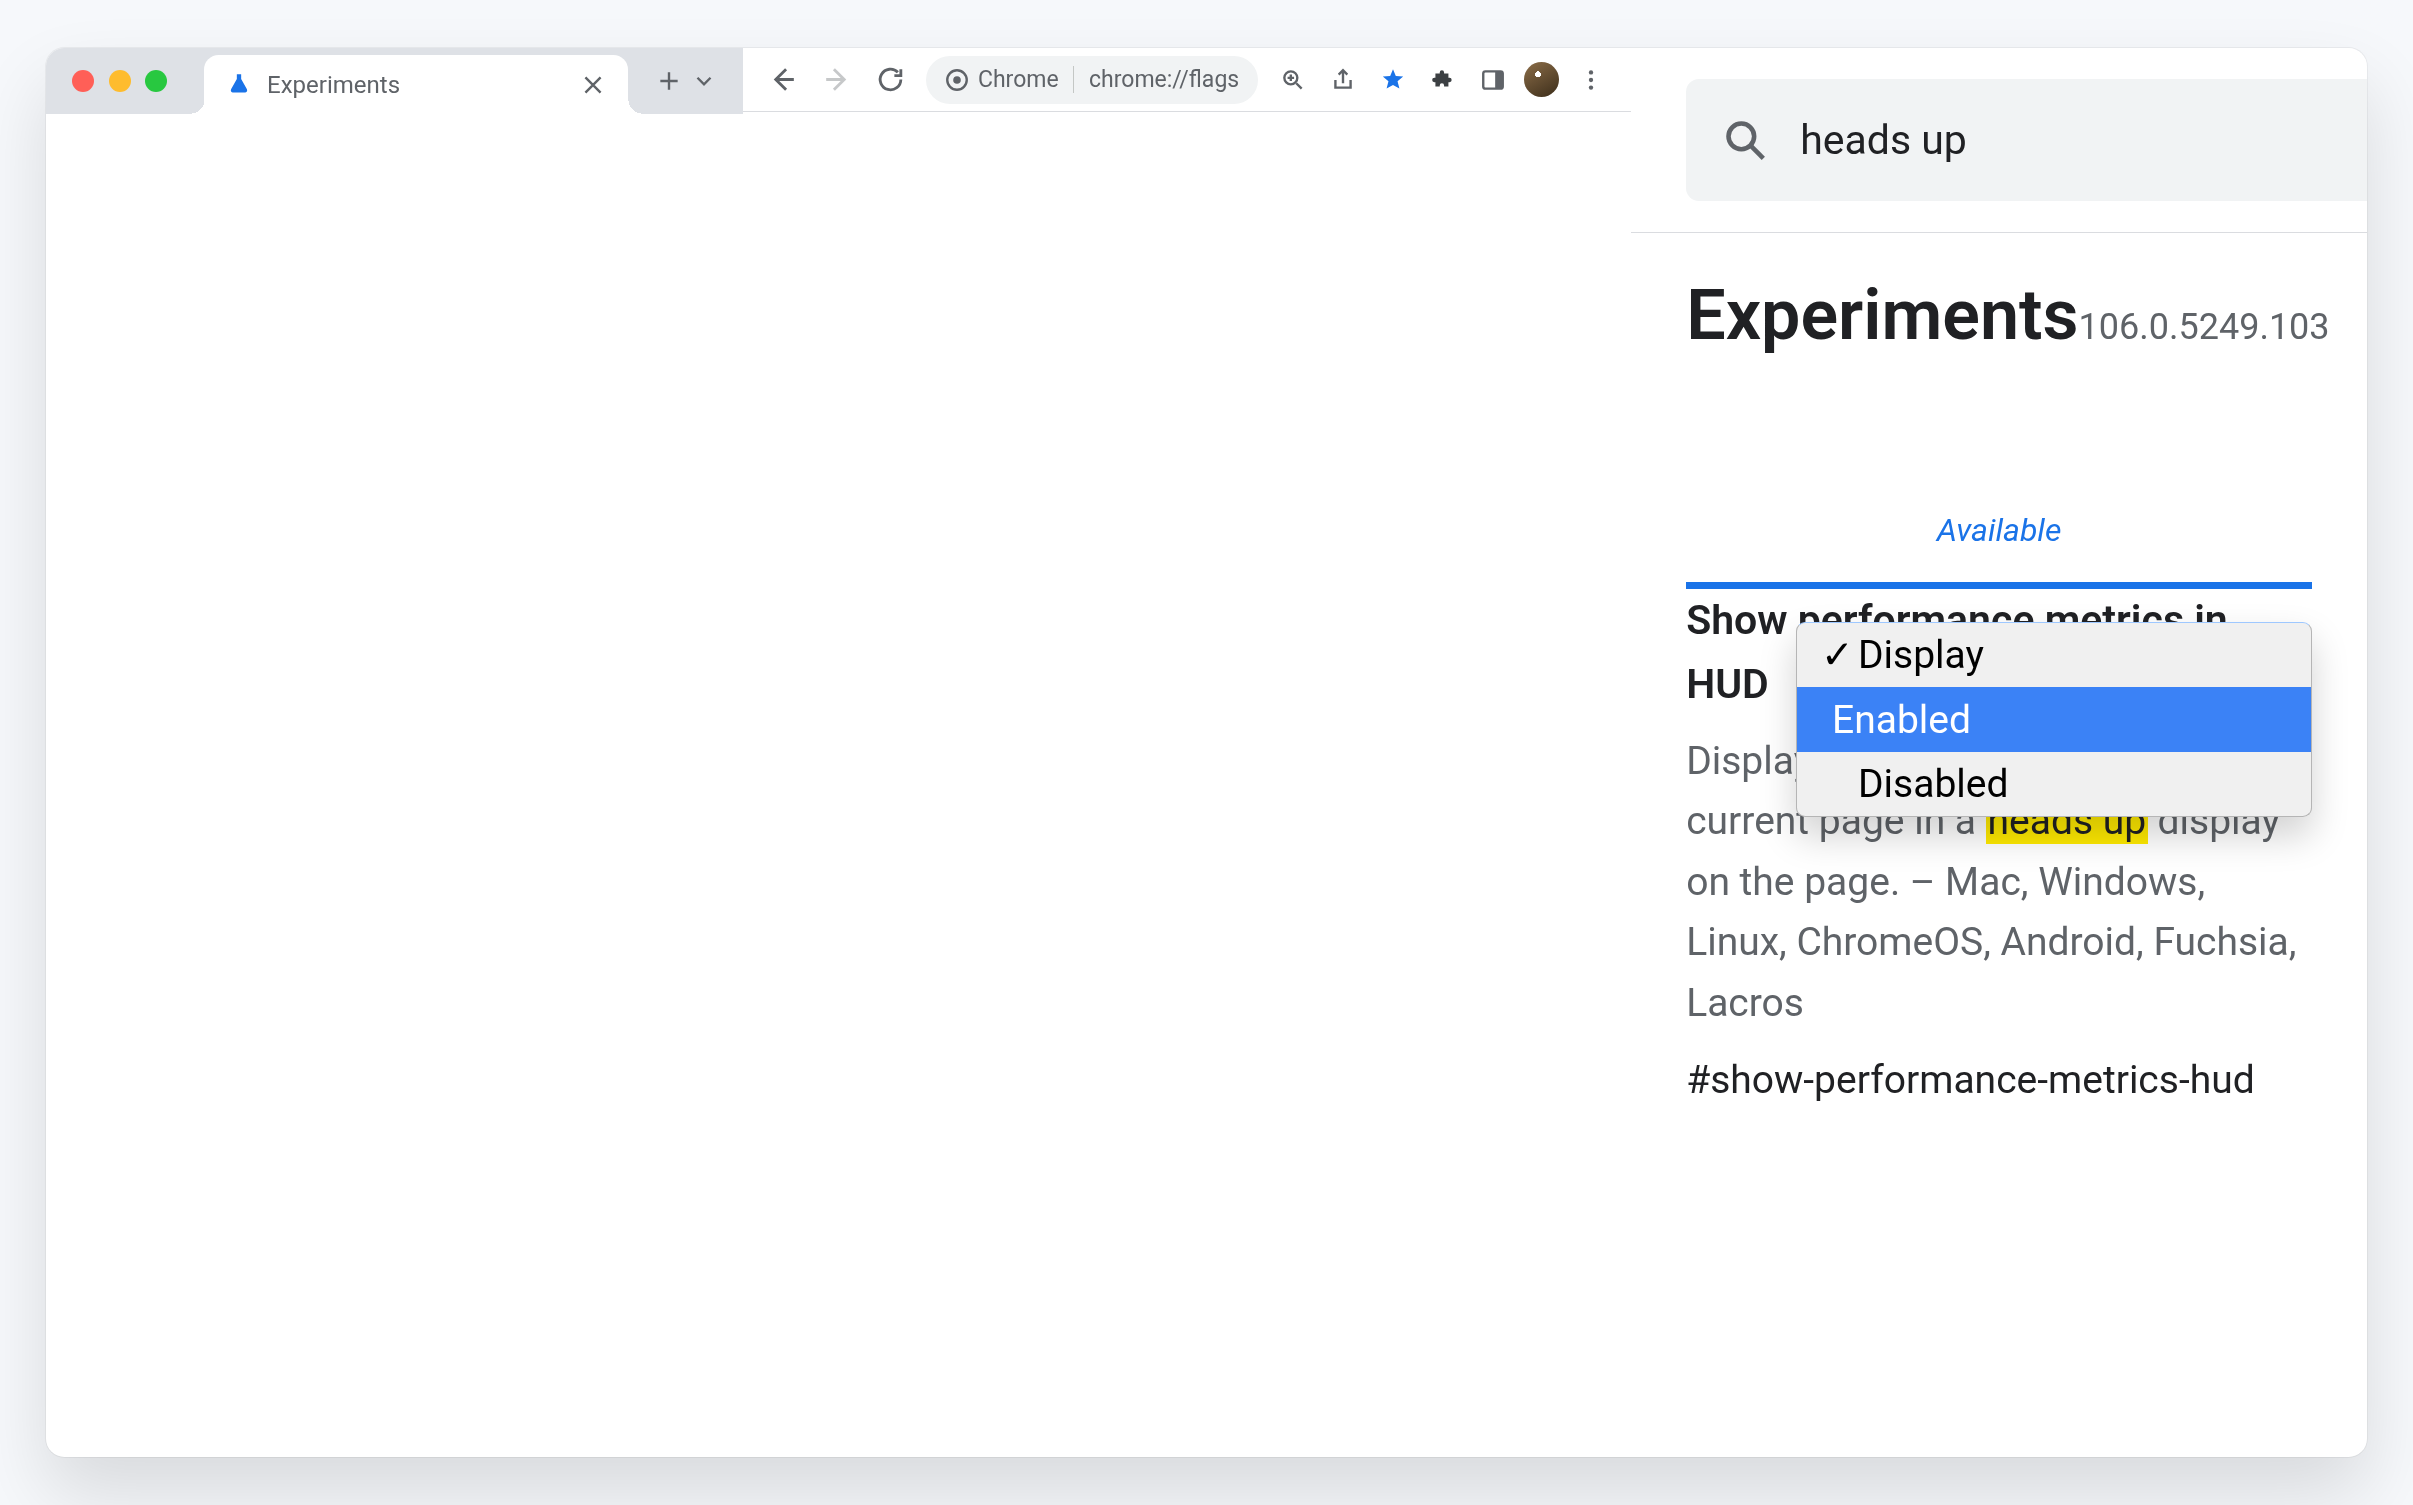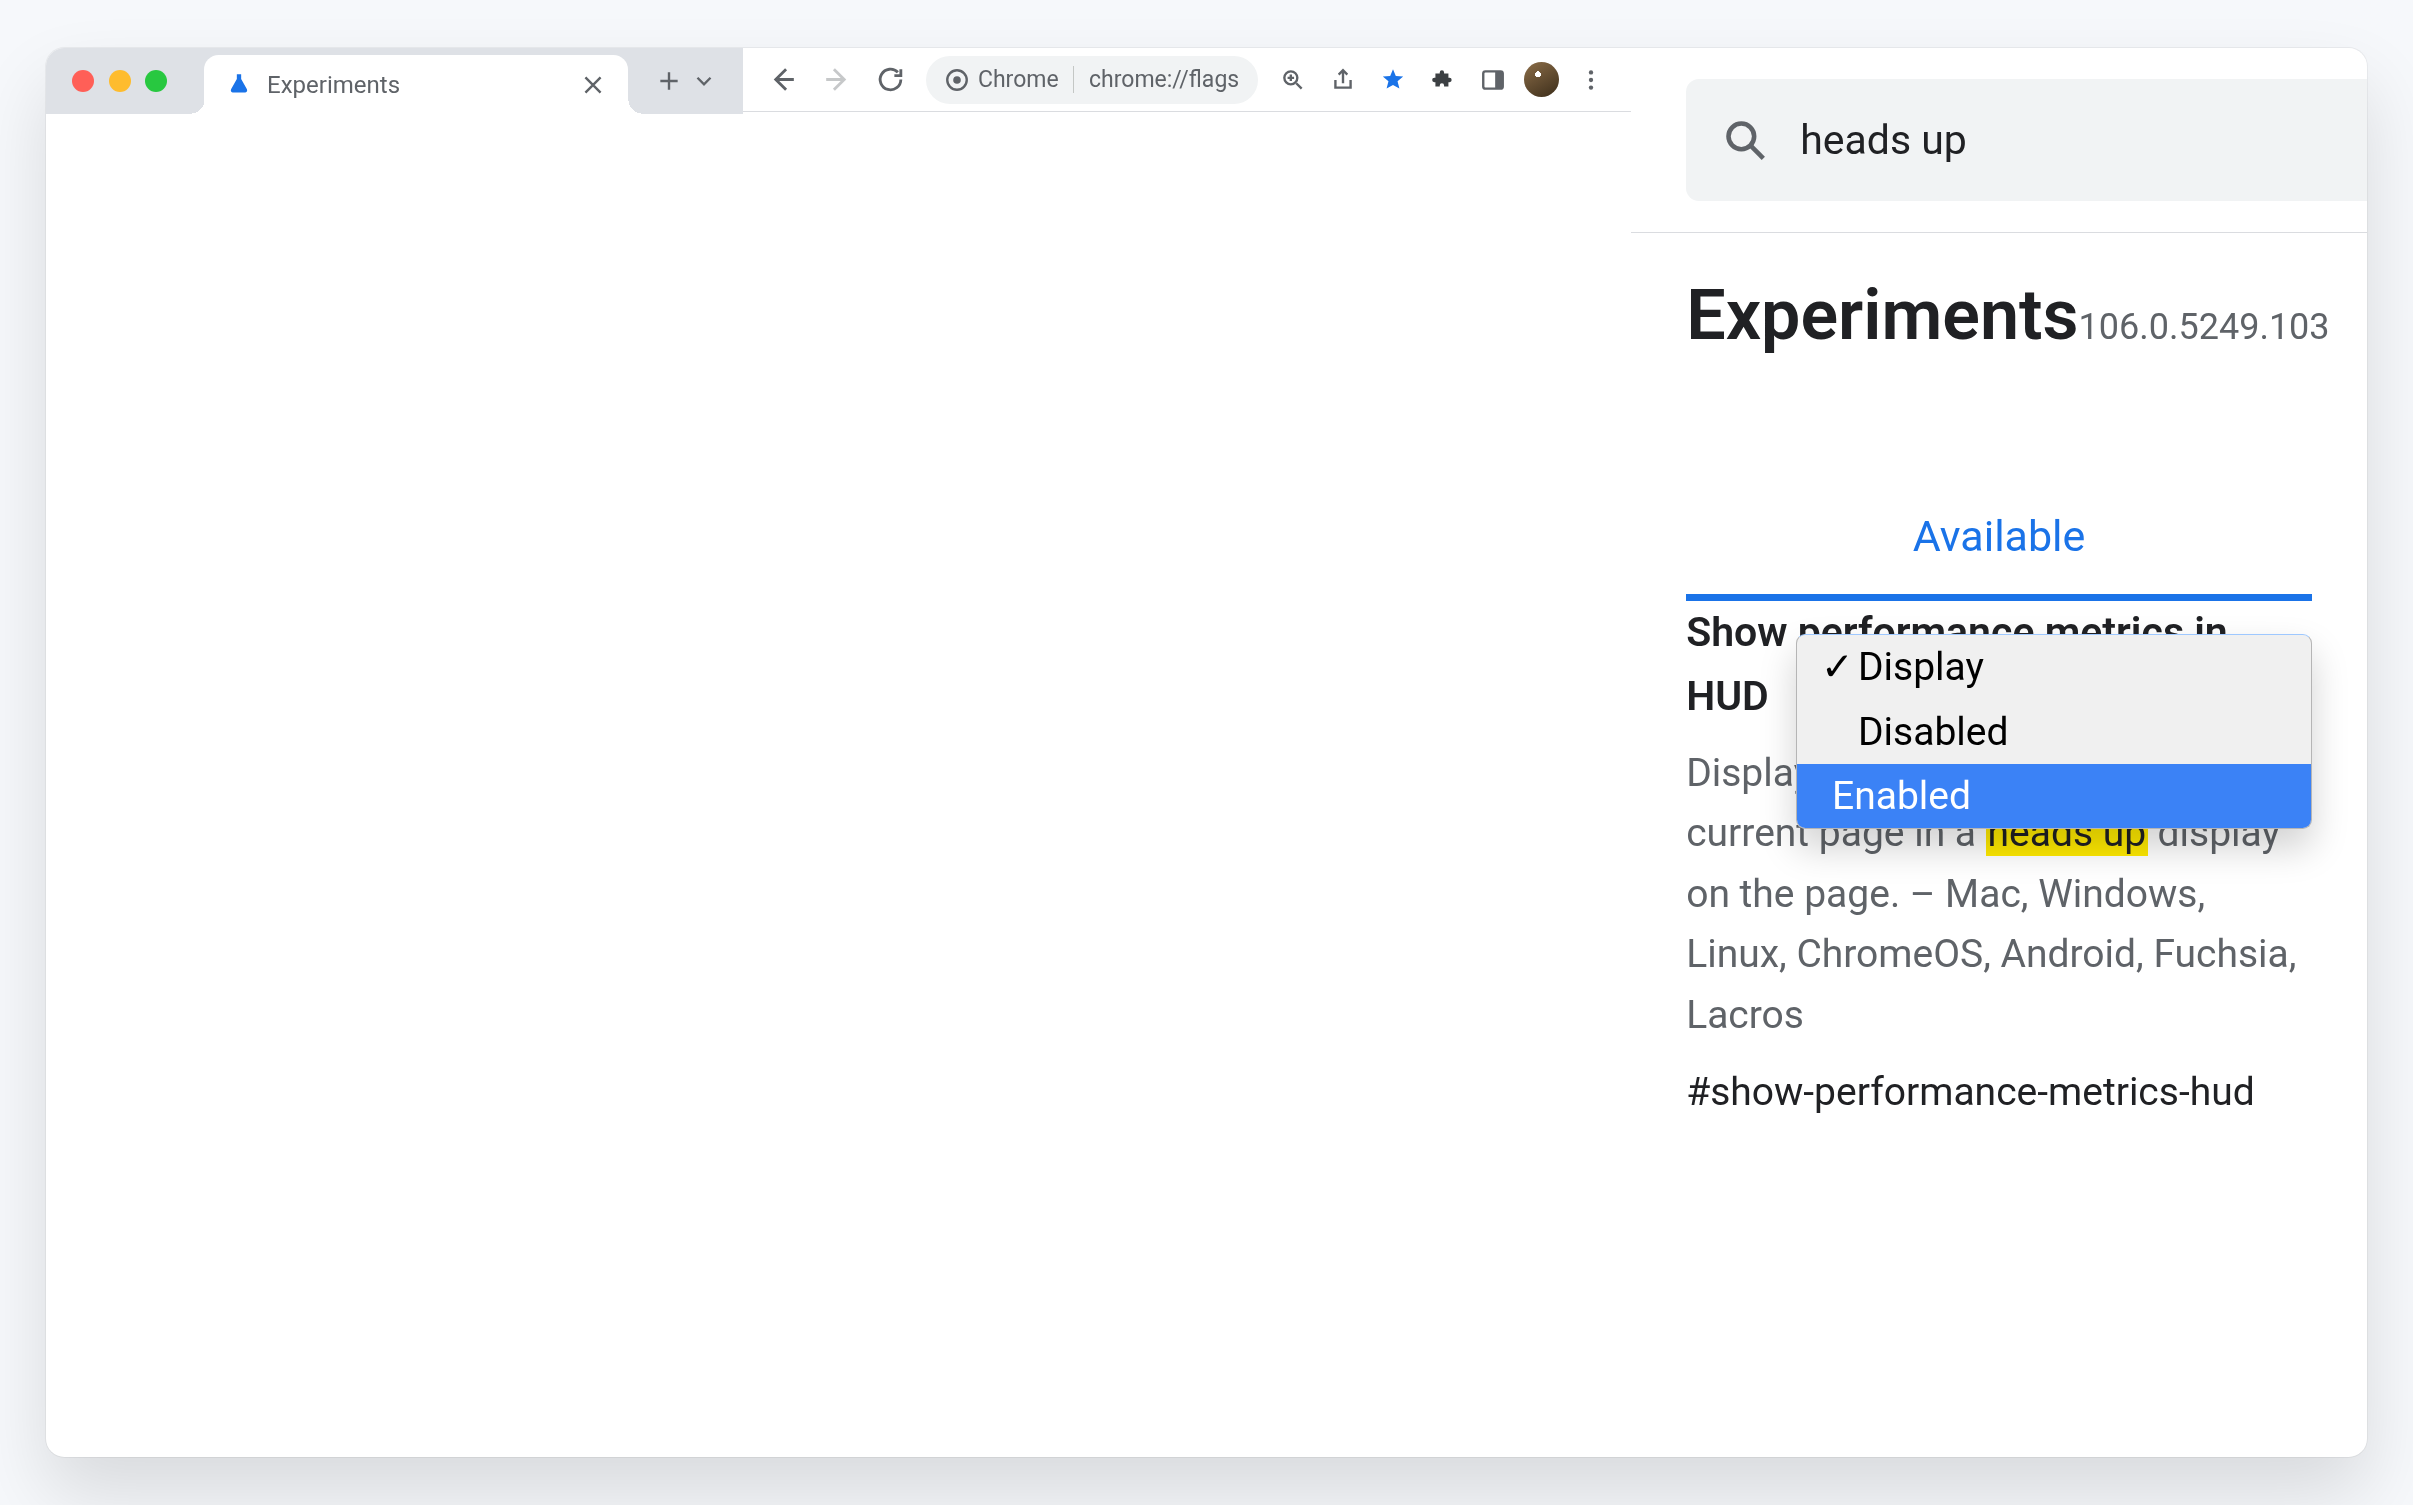--- a/index.html
+++ b/index.html
@@ -115,21 +115,21 @@
     height:101px;padding:0 24px;border:1.8px solid var(--grey-border);border-radius:11px;background:#fff;color:var(--blue);font-size:39px;font-weight:700;display:flex;align-items:center;
   }
 
   .page-body{padding:41px 55px 55px 55px;}
   .header-row{display:flex;align-items:baseline;justify-content:space-between;}
   .header-row h1{margin:0;font-size:70px;font-weight:600;color:#202124;}
   .version{font-size:36px;color:var(--grey-text);}
 
   .tabs{display:flex;margin-top:129px;}
   .tabbtn{
-    flex:1;text-align:center;font-size:43px;color:var(--grey-text);padding:26px 0 33px 0;border-bottom:3.7px solid #bdbdbd;cursor:pointer;
+    flex:1;text-align:center;font-size:32px;color:var(--grey-text);padding:26px 0 33px 0;border-bottom:3.7px solid #bdbdbd;cursor:pointer;font-style:italic;
   }
   .tabbtn.active{color:var(--blue);border-bottom:7.4px solid var(--blue);font-weight:400;}
 
   .flag{display:flex;position:relative;}
   .flag .desc{flex:1;max-width:1566px;font-size:39px;line-height:1.55;color:var(--grey-text);}
   .flag .desc .title{color:#202124;font-weight:600;font-size:41px;margin-bottom:14.7px;}
   .flag .desc .link{display:inline-block;margin-top:16.6px;color:#202124;text-underline-offset:5.5px;}
   mark{background:var(--highlight);color:#202124;padding:0 1.8px;}
 
   
@@ -291,27 +291,27 @@
           <span>Display the performance metrics of current page in a </span><mark>heads up</mark><span> display on the page. – Mac, Windows, Linux, ChromeOS, Android, Fuchsia, Lacros</span>
           <br>
           <a class="link">#show-performance-metrics-hud</a>
         </div>
 
         <div class="dropdown">
           <div class="opt">
             <span class="check">✓</span>
             <span>Display</span>
           </div>
+          <div class="opt selected">
+            <span class="check-empty"></span>
+            <span>Enabled</span>
+          </div>
           <div class="opt">
             <span class="check-empty"></span>
             <span>Disabled</span>
           </div>
-          <div class="opt selected">
-            <span class="check-empty"></span>
-            <span>Enabled</span>
-          </div>
         </div>
       </div>
 
     </div>
   </div>
 </div>
 
 
 </body></html>

